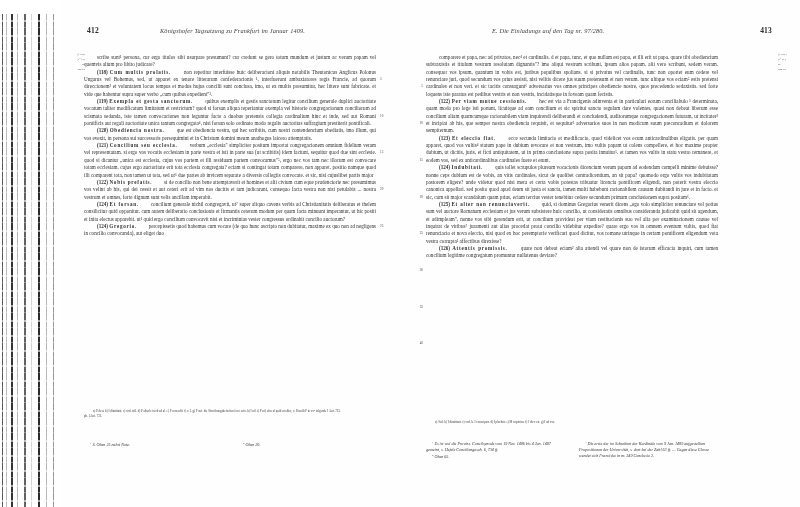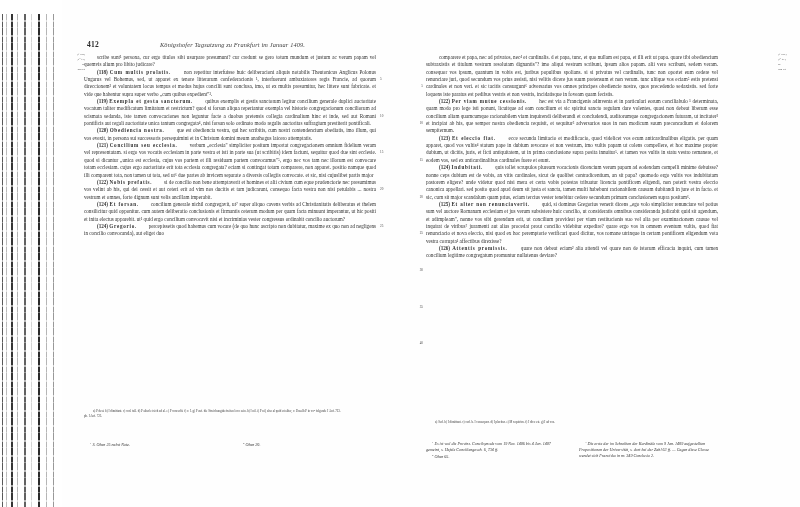--- a/index.html
+++ b/index.html
@@ -57,21 +57,21 @@
 
   
   .spread{position:absolute;left:0;top:0;right:0;bottom:0;}
 
   .page{position:absolute;top:0;height:507px;}
   .page-left{left:62px;width:338px;}
   .page-right{left:400px;width:400px;}
 
   .page-head{
     position:relative;height:14px;
-    margin-top:40px;
+    margin-top:26px;
   }
   .folio{
     position:absolute;top:0;
     font-weight:bold;font-size:7.5px;letter-spacing:.2px;
     color:#2a2a2a;
   }
   .page-left .folio{left:25px;}
   .page-right .folio{right:28px;}
   .running-title{
     position:absolute;top:1px;
@@ -286,20 +286,24 @@
               <span>Oben 20.</span>
             </p>
           </div>
         </div>
       </div>
 
     </div>
 
     <div class="page page-right">
 
+      <div class="page-head">
+        <div class="running-title">E. Die Einladungs auf den Tag nr. 97/280.</div>
+        <div class="folio">413</div>
+      </div>
 
       <div class="margin-notes-right">
         <div>[f 193']</div>
         <div>[f¹ 41']</div>
         <div>bl.</div>
         <div>Jan 24</div>
       </div>
 
       <div class="linenums">
         <span class="blank">.</span>

